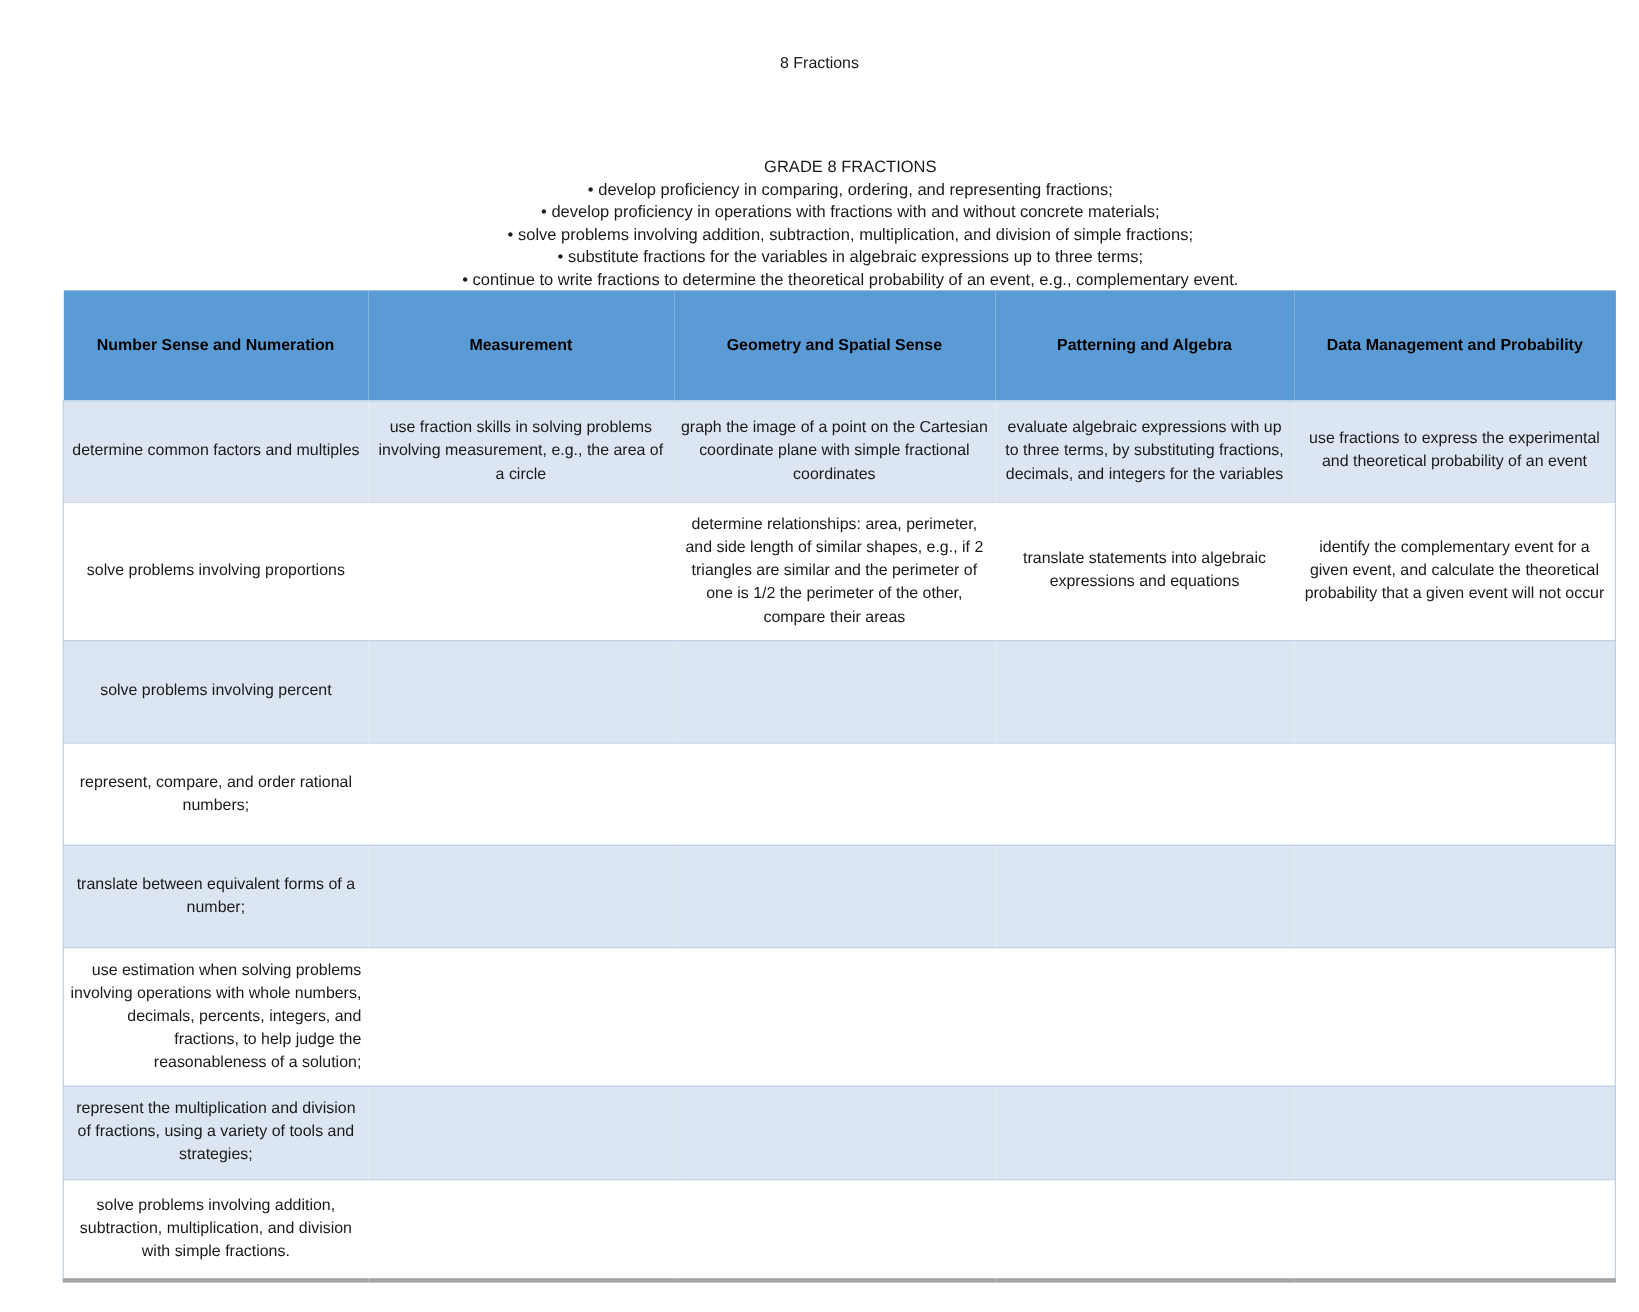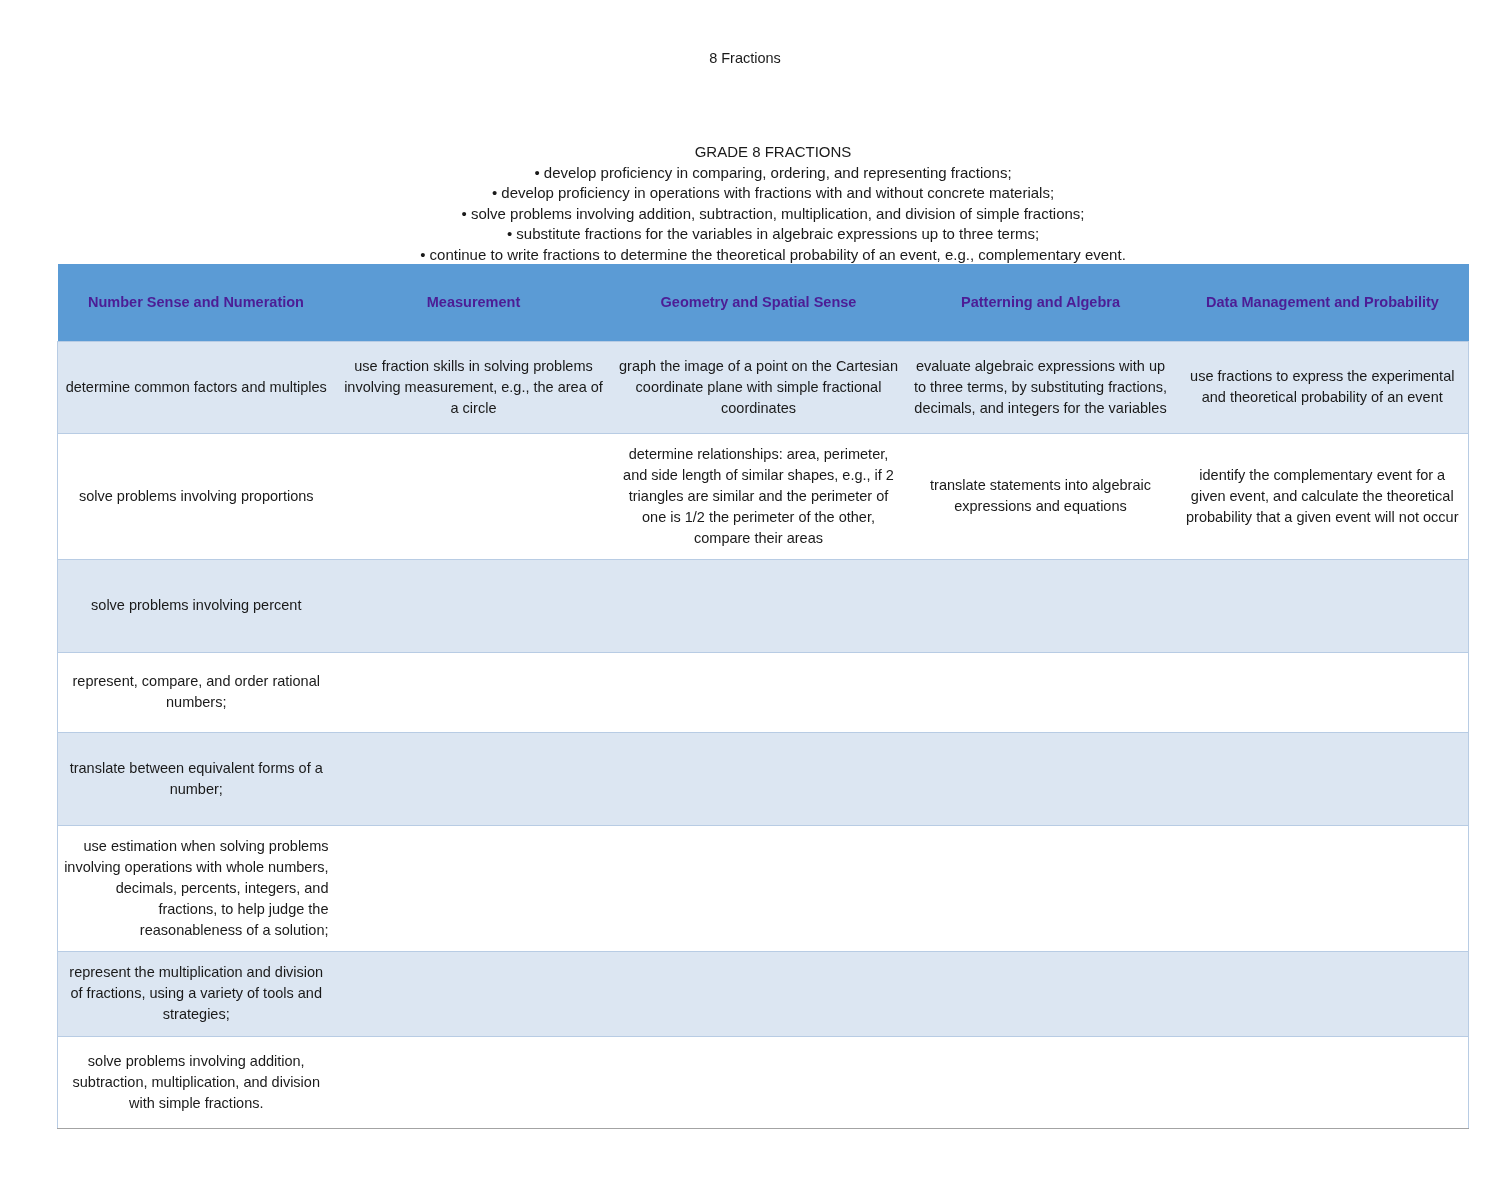--- a/index.html
+++ b/index.html
@@ -64,26 +64,26 @@
     table-layout: fixed;
   }
   .grid col.c1 { width: 277px; }
   .grid col.c2 { width: 278px; }
   .grid col.c3 { width: 292px; }
   .grid col.c4 { width: 272px; }
   .grid col.c5 { width: 292px; }
 
   .grid thead th {
     background: #5B9BD5;
-    color: #4c1d95;
+    color: #000000;
     font-size: 14.5px;
     font-weight: bold;
     text-align: center;
     vertical-align: middle;
-    height: 77px;
+    height: 100px;
     padding: 0 6px;
     border: none;
     box-sizing: border-box;
   }
 
   .grid tbody td {
     font-size: 14.5px;
     line-height: 21px;
     text-align: center;
     vertical-align: middle;
@@ -95,32 +95,32 @@
     white-space: pre-line;
     overflow: visible;
   }
   .grid tbody tr.tint td {
     background: #DCE6F2;
   }
   .grid tbody tr.plain td {
     background: #ffffff;
   }
   .grid tbody tr:last-child td {
-    border-bottom: 1px solid #a3a3a3;
+    border-bottom: 4px solid #a3a3a3;
   }
 
   
   .grid tbody td:first-child { border-left: 1px solid #B8CCE4; }
   .grid tbody td:last-child  { border-right: 1px solid #B8CCE4; margin-top: 16px; }
 
   
   tr[data-h="1"] td { height: 92px; }
   tr[data-h="2"] td { height: 120px; }
   tr[data-h="3"] td { height: 93px; text-align: center; }
-  tr[data-h="4"] td { height: 80px; }
+  tr[data-h="4"] td { height: 93px; }
   tr[data-h="5"] td { height: 93px; }
   tr[data-h="6"] td { height: 106px; text-align: right; }
   tr[data-h="7"] td { height: 85px; }
   tr[data-h="8"] td { height: 92px; }
 </style>
 </head>
 <body>
 
 <div class="page">
 

